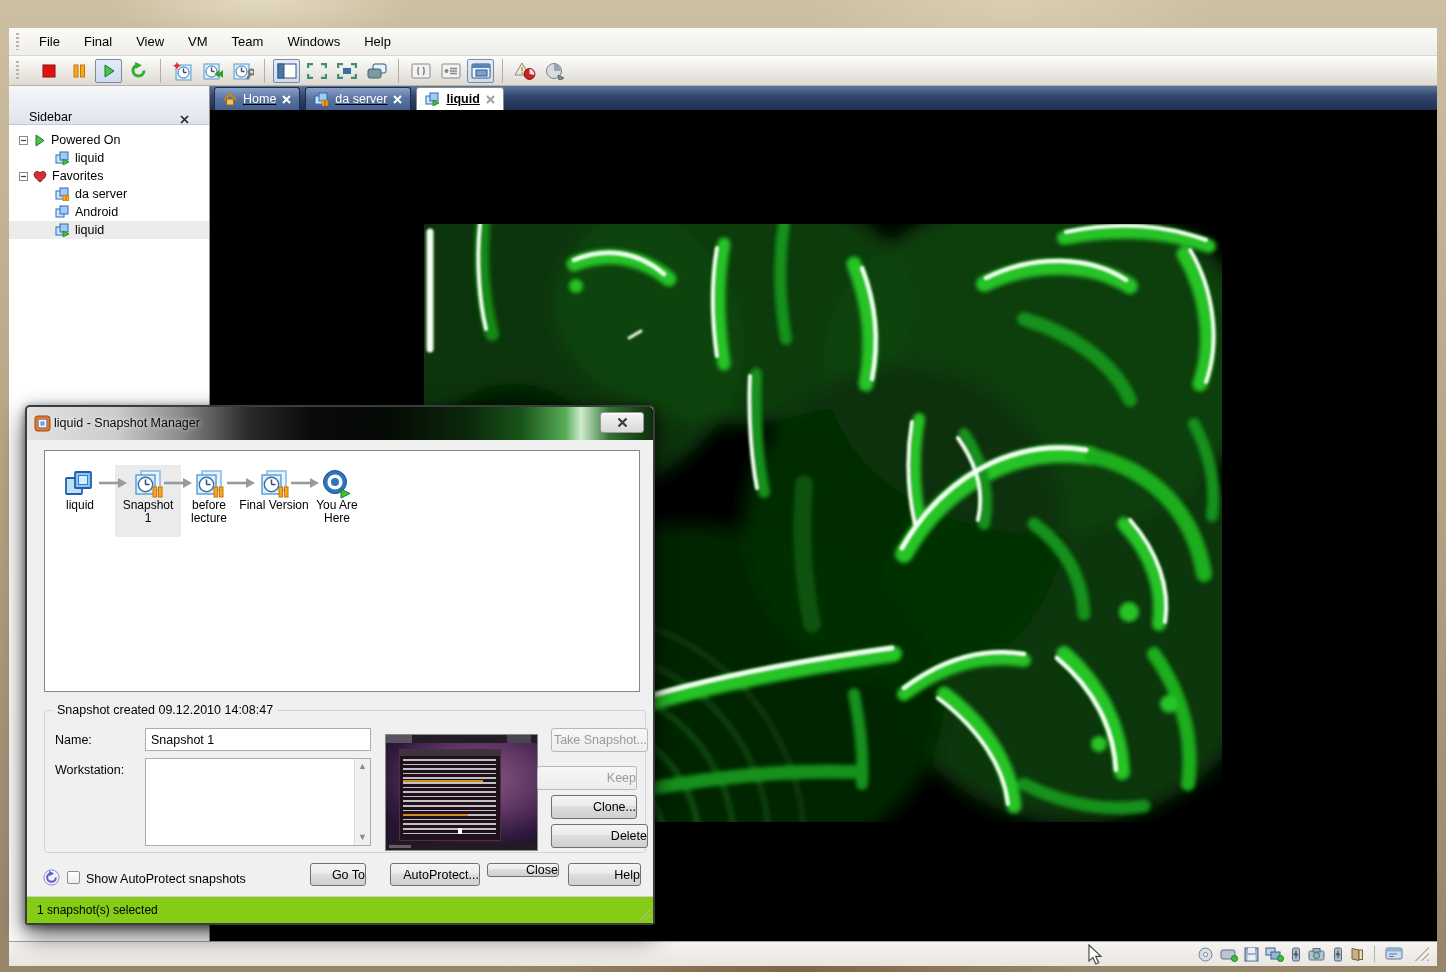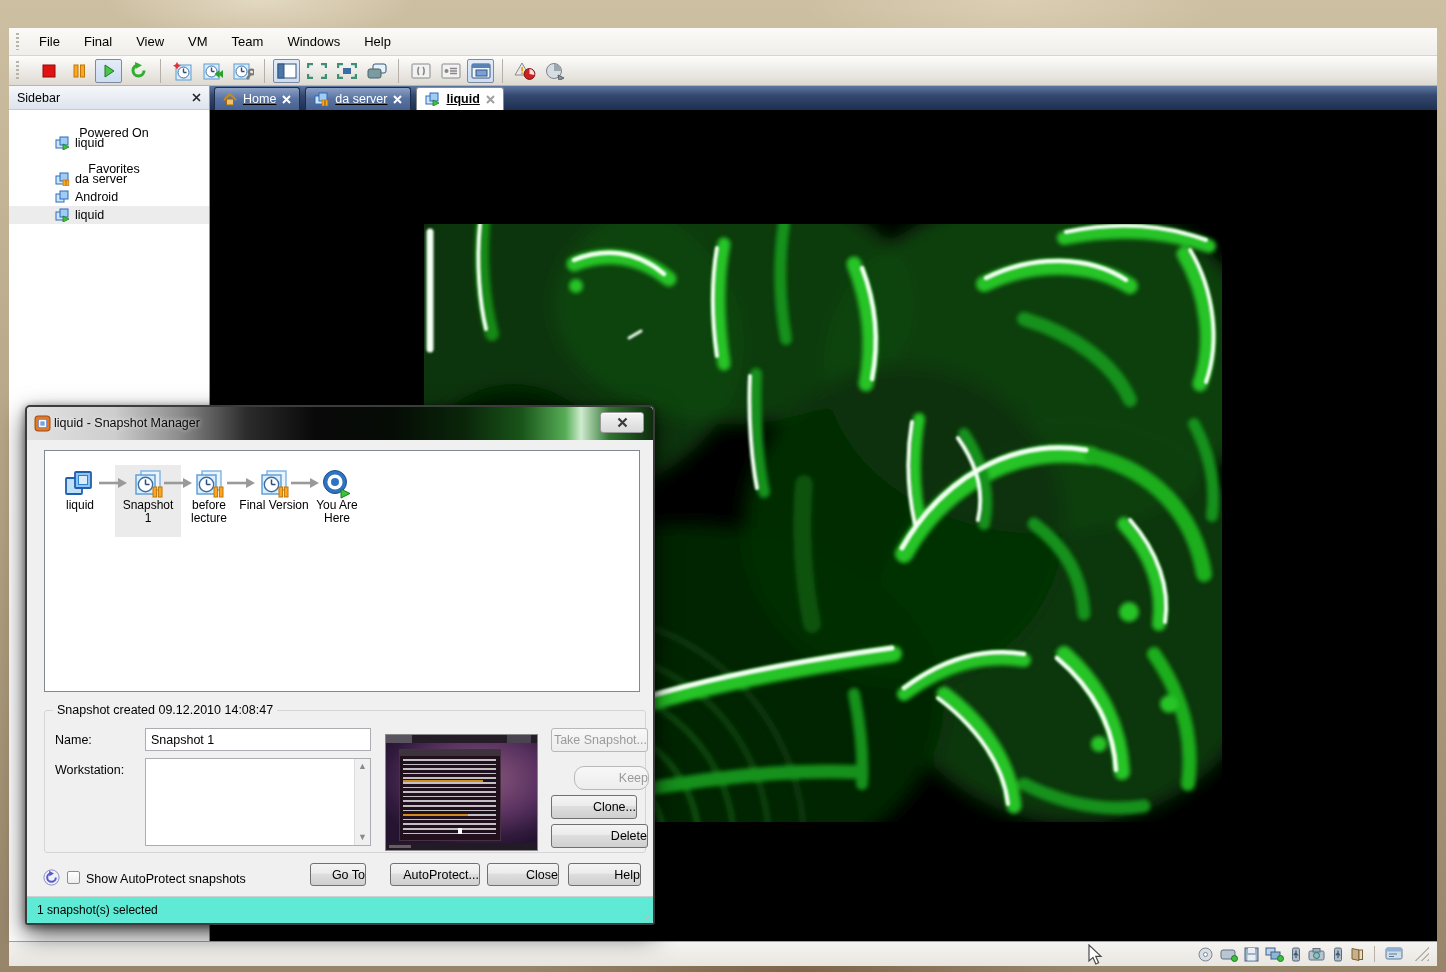--- a/index.html
+++ b/index.html
@@ -39,26 +39,26 @@
   .toolbar::before{ content:""; position:absolute; left:7px; top:5px; bottom:5px; width:3px;
     background:repeating-linear-gradient(180deg,#b9b4aa 0 2px, transparent 2px 4px); }
   .tgroup{ display:flex; align-items:center; gap:3px; padding:0 8px; position:relative; }
   .tgroup + .tgroup{ border-left:1px solid #b5b1a8; }
   .tbtn{ width:27px; height:24px; display:flex; align-items:center; justify-content:center; border:1px solid transparent; border-radius:2px; }
   .tbtn.pressed{ border:1px solid #7e8aa0; background:linear-gradient(180deg,#e4ecf8,#cddcf2); }
   
   .content{ position:absolute; left:9px; top:86px; width:1428px; height:855px; display:flex; }
   
   .sidebar{ width:201px; height:100%; background:#fff; border-right:1px solid #9a958c; position:relative; }
-  .sidebar-head{ height:24px; background:linear-gradient(180deg,#f5f7fa,#dee4ee); border-bottom:1px solid #c3cbd8;
-    display:flex; align-items:center; padding:0 8px; font-size:12.5px; }
+  .sidebar-head{ height:39px; background:linear-gradient(180deg,#f5f7fa,#dee4ee); border-bottom:1px solid #c3cbd8;
+    display:flex; align-items:flex-end; padding:0 20px; font-size:12.5px; }
   .sidebar-head .sx{ margin-left:auto; }
   .treerow{ display:flex; align-items:center; height:18px; gap:5px; font-size:12.5px; }
   .tree{ padding-top:6px; }
-  .ind1{ padding-left:10px;flex-direction:column; } .ind2{ padding-left:46px; }
+  .ind1{ padding-left:10px; } .ind2{ padding-left:46px; }
   .hl{ background:#ececec; }
   
   .main{ position:relative; width:1227px; height:100%; background:#000; }
   .tabstrip{ position:absolute; left:0; top:0; width:100%; height:24px;
     background:linear-gradient(180deg,#5d76a0 0%, #34486e 40%, #1d3051 100%); display:flex; align-items:flex-end; padding-left:4px;text-decoration:underline; }
   .tab{ height:23px; display:flex; align-items:center; gap:6px; padding:0 8px; margin-right:5px;
     border:1px solid #1d2c49; border-bottom:none; border-radius:3px 3px 0 0; color:#fff; font-size:12.5px;
     background:linear-gradient(180deg,#8ba0c4,#5872a1 50%,#46608f); }
   .tab.active{ background:#fff; color:#000; font-weight:bold; border-color:#8a8a8a; }
   .vmscreen{ position:absolute; left:214px; top:138px; width:798px; height:598px; }
@@ -112,21 +112,21 @@
   .term{ position:absolute; left:13px; top:14px; width:102px; height:92px; background:#200f1d; border:1px solid #49303f; }
   .term .th{ position:absolute; left:0; top:0; right:0; height:6px; background:#3c343a; }
   .term .tl{ position:absolute; left:3px; right:4px; top:9px; bottom:4px;
      background:
        repeating-linear-gradient(180deg, rgba(222,222,222,.85) 0 1.6px, transparent 1.6px 4.6px);
   }
   .term .to1,.term .to2{ position:absolute; left:3px; width:80%; height:2px; background:#d08a1f; }
   .term .to1{ top:30px; } .term .to2{ top:64px; width:65%; }
   .term .cur{ position:absolute; left:58px; bottom:6px; width:4px; height:6px; background:#fff; }
   .cbx{ width:13px; height:13px; border:1px solid #8e8e8e; background:linear-gradient(180deg,#fff,#ededed); border-radius:2px; }
-  .dstatus{ position:absolute; left:0; right:0; top:456px; bottom:0; border-top:1px solid #cfcfcf; background:#5eead4; border-radius:0 0 2px 2px;padding-left:39px; }
+  .dstatus{ position:absolute; left:0; right:0; top:456px; bottom:0; border-top:1px solid #cfcfcf; background:#84cc16; border-radius:0 0 2px 2px;padding-left:39px; }
   .dgrip{ position:absolute; right:3px; bottom:3px; width:12px; height:12px;
     background:linear-gradient(135deg, transparent 55%, #bbb 55% 62%, transparent 62% 76%, #bbb 76% 83%, transparent 83%);}
   .cursor{ position:absolute; left:1088px; top:944px; z-index:90; }
   svg{ display:block; }
 </style>
 </head>
 <body>
 
 <div class="screen">
 
@@ -577,21 +577,21 @@
             <div class="cur"></div>
           </div>
           <div class="bbar">
               <i></i>
             </div>
         </div>
 
         <div class="btn disabled" style="left:506px; top:17px; width:97px; height:24px;">
           <span>Take Snapshot...</span>
         </div>
-        <div class="btn disabled" style="left:529px; top:55px; width:75px; height:24px;border-radius:10px;">
+        <div class="btn disabled" style="left:492px; top:55px; width:100px; height:24px;">
           <span>Keep</span>
         </div>
         <div class="btn" style="left:506px; top:84px; width:86px; height:24px;">
           <span>Clone...</span>
         </div>
         <div class="btn" style="left:506px; top:113px; width:97px; height:24px;">
           <span>Delete</span>
         </div>
       </div>
 
@@ -602,21 +602,21 @@
       </svg>
       <span class="cbx" style="position:absolute; left:40px; top:431px;"></span>
       <span class="flabel" style="left:59px; top:432px;">Show AutoProtect snapshots</span>
 
       <div class="btn" style="left:283px; top:423px; width:56px; height:23px;">
         <span>Go To</span>
       </div>
       <div class="btn" style="left:363px; top:423px; width:90px; height:23px;">
         <span>AutoProtect...</span>
       </div>
-      <div class="btn" style="left:460px; top:423px; width:72px; height:23px;">
+      <div class="btn" style="left:460px; top:423px; width:72px; height:14px;">
         <span>Close</span>
       </div>
       <div class="btn" style="left:541px; top:423px; width:73px; height:23px;">
         <span>Help</span>
       </div>
 
       <div class="dstatus">
         <span style="position:absolute; left:10px; top:6px;">1 snapshot(s) selected</span>
         <div class="dgrip"></div>
       </div>

